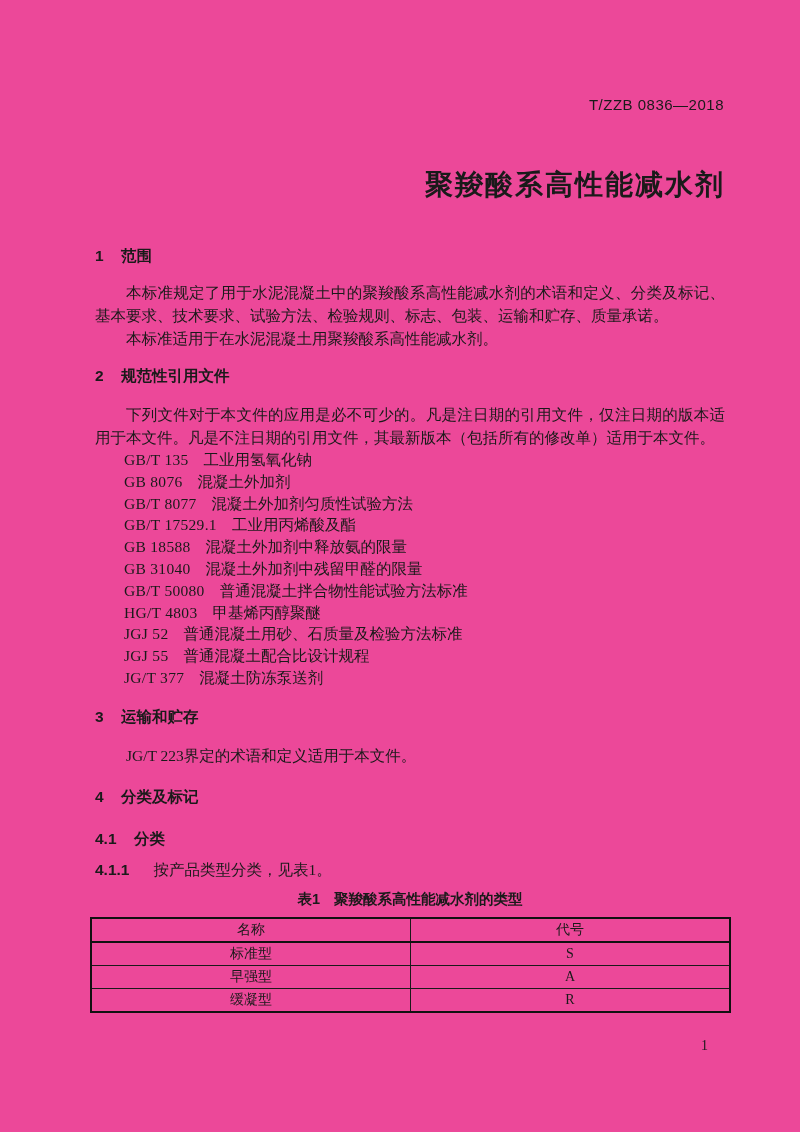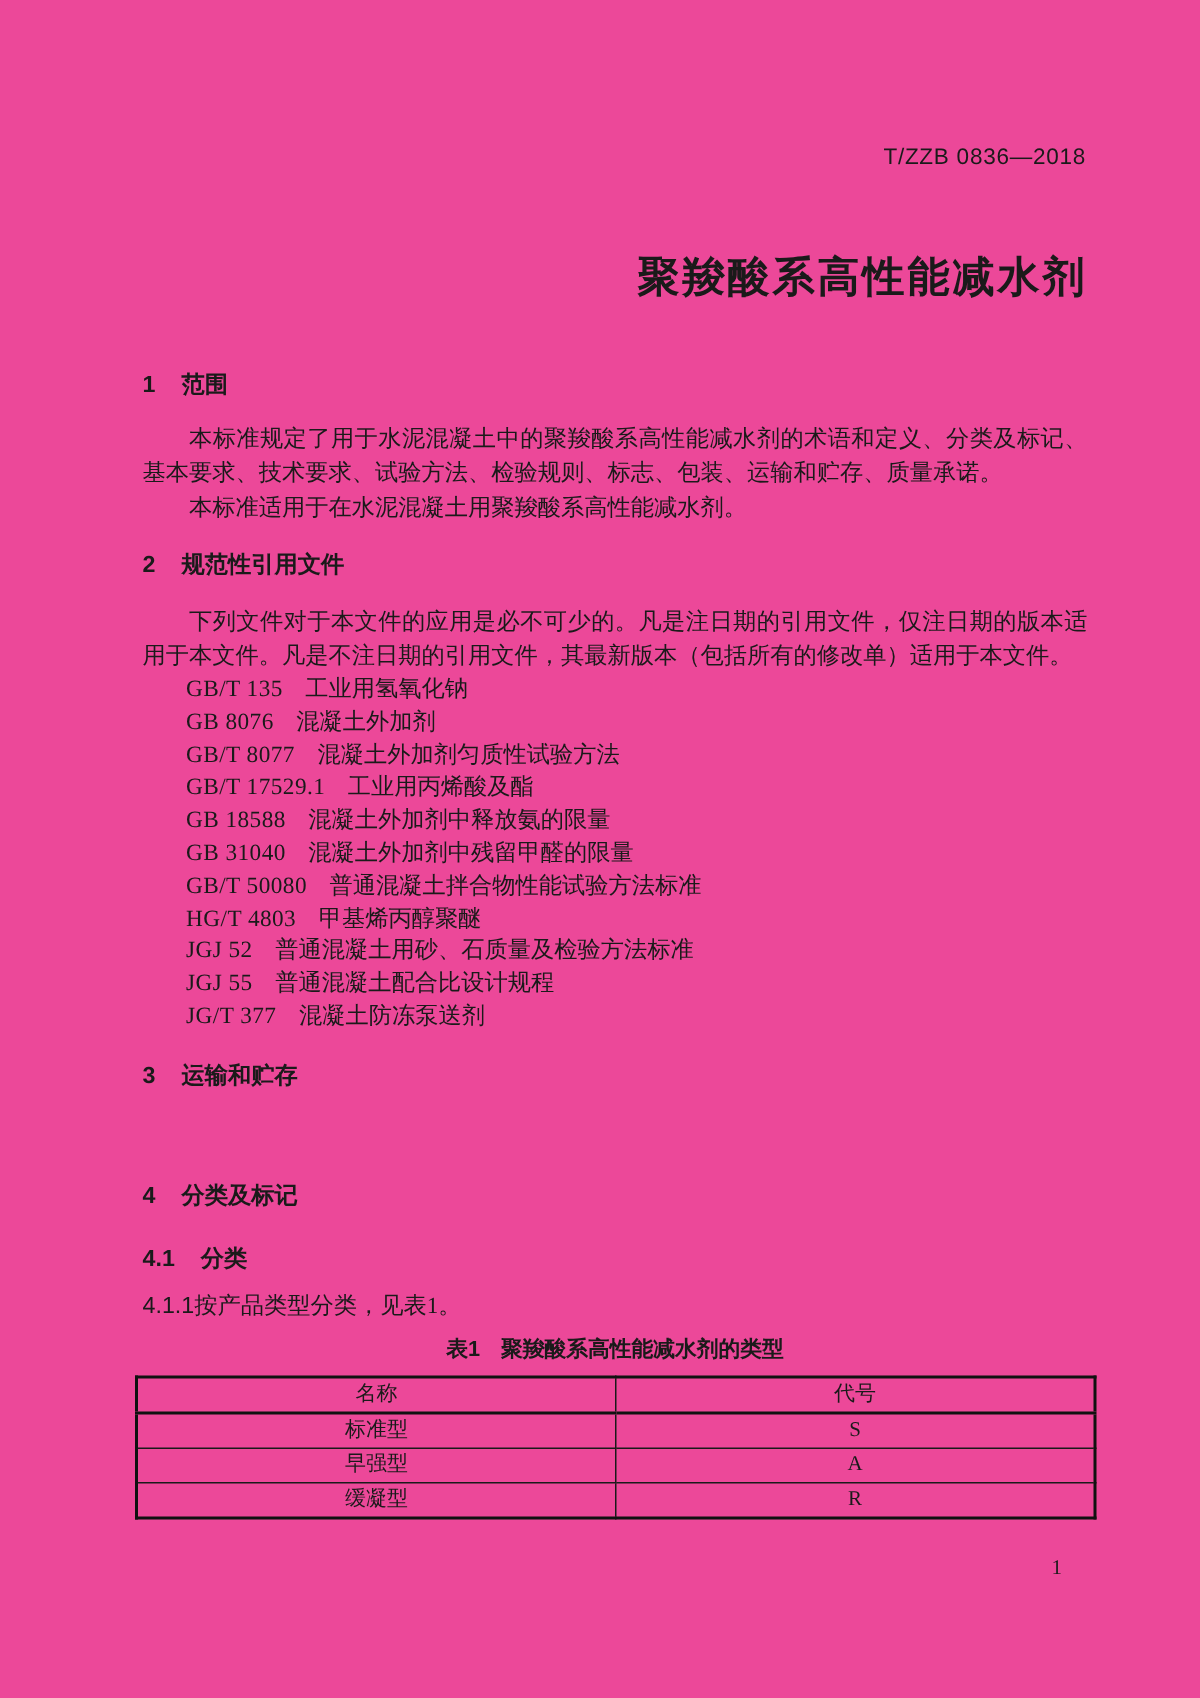--- a/index.html
+++ b/index.html
@@ -49,22 +49,22 @@
     text-indent: 2em;
   }
   .clause-line {
     position: absolute;
     left: 95px;
     width: 630px;
     font-size: 15.5px;
   }
   .clause-line .clause-num {
     font-family: "Liberation Sans", "DejaVu Sans", sans-serif;
-    font-weight: normal;
-    margin-right: 0;
+    font-weight: bold;
+    margin-right: 24px;
   }
   .refs {
     position: absolute;
     left: 124px;
     top: 449px;
     margin: 0;
     padding: 0;
     list-style: none;
     font-size: 15.5px;
     line-height: 21.8px;
@@ -141,20 +141,21 @@
     <li class="ref-item"><span class="ref-code">HG/T 4803</span><span class="ref-name">甲基烯丙醇聚醚</span></li>
     <li class="ref-item"><span class="ref-code">JGJ 52</span><span class="ref-name">普通混凝土用砂、石质量及检验方法标准</span></li>
     <li class="ref-item"><span class="ref-code">JGJ 55</span><span class="ref-name">普通混凝土配合比设计规程</span></li>
     <li class="ref-item"><span class="ref-code">JG/T 377</span><span class="ref-name">混凝土防冻泵送剂</span></li>
   </ul>
 
   <div class="sec-heading" style="top:707px">
     <span class="sec-num">3</span>
     <span class="sec-title">运输和贮存</span>
   </div>
+  <div class="para" style="top:744px">JG/T 223界定的术语和定义适用于本文件。</div>
 
   <div class="sec-heading" style="top:787px">
     <span class="sec-num">4</span>
     <span class="sec-title">分类及标记</span>
   </div>
   <div class="sec-heading" style="top:829px">
     <span class="sec-num">4.1</span>
     <span class="sec-title">分类</span>
   </div>
   <div class="clause-line" style="top:860px">

